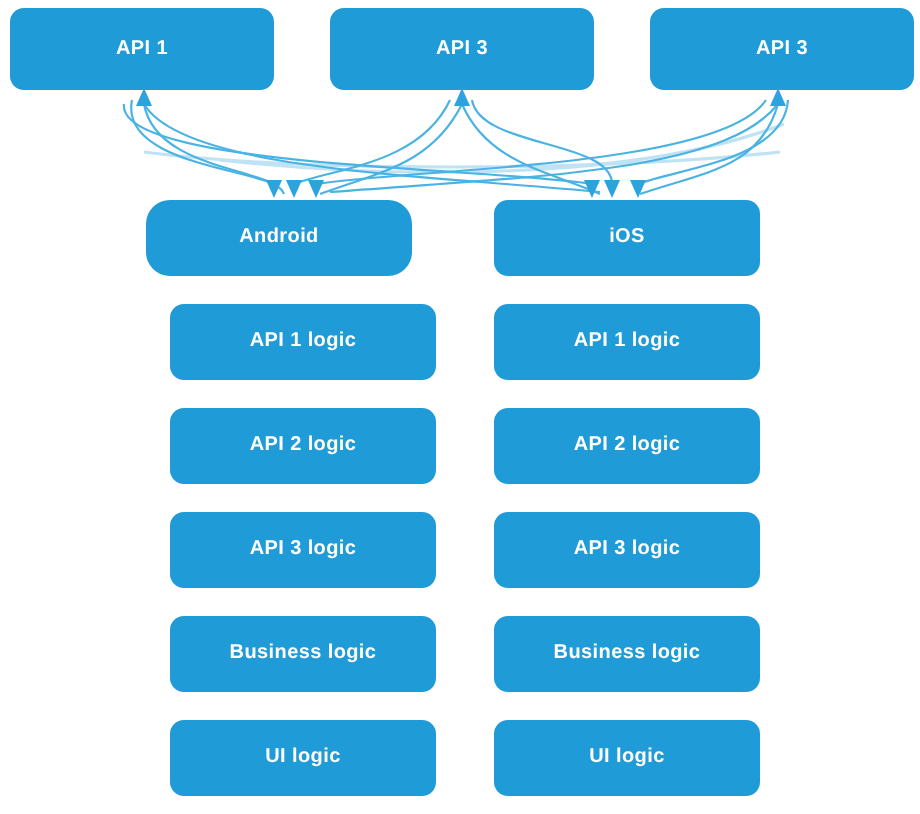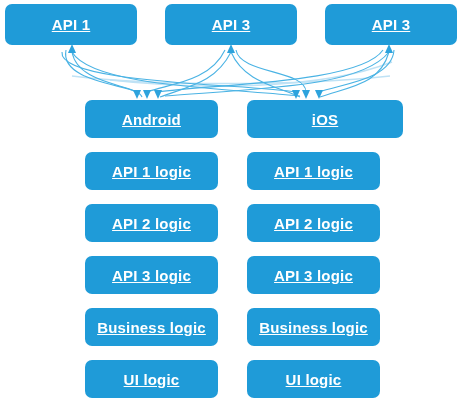--- a/index.html
+++ b/index.html
@@ -19,26 +19,25 @@
     height: 407px;
   }
   .node {
     position: absolute;
     background: #1f9bd8;
     border-radius: 7px;
     color: #ffffff;
     display: flex;
     align-items: center;
     justify-content: center;
-    font-size: 15px;
+    font-size: 10px;
     font-weight: bold;
     letter-spacing: .2px;
     box-sizing: border-box;
     user-select: none;
-    text-decoration: underline;
   }
   .node-label {
     display: block;
     text-align: center;
     line-height: 1;
   }
   svg.edges {
     position: absolute;
     left: 0;
     top: 0;
@@ -106,25 +105,25 @@
 
     <polygon class="arrowhead" points="137,99 133,90 141,90"></polygon>
     <polygon class="arrowhead" points="147,99 143,90 151,90"></polygon>
     <polygon class="arrowhead" points="158,99 154,90 162,90"></polygon>
 
     <polygon class="arrowhead" points="296,99 292,90 300,90"></polygon>
     <polygon class="arrowhead" points="306,99 302,90 310,90"></polygon>
     <polygon class="arrowhead" points="319,99 315,90 323,90"></polygon>
   </svg>
 
-  <div class="node" style="left:85px; top:100px; width:133px; height:38px;">
+  <div class="node" style="left:73px; top:100px; width:133px; height:38px;border-radius:12px;">
     <span class="node-label">Android</span>
   </div>
 
-  <div class="node" style="left:247px; top:100px; width:156px; height:38px;">
+  <div class="node" style="left:247px; top:100px; width:133px; height:38px;">
     <span class="node-label">iOS</span>
   </div>
 
   <div class="node" style="left:85px; top:152px; width:133px; height:38px;">
     <span class="node-label">API 1 logic</span>
   </div>
   <div class="node" style="left:85px; top:204px; width:133px; height:38px;">
     <span class="node-label">API 2 logic</span>
   </div>
   <div class="node" style="left:85px; top:256px; width:133px; height:38px;">

